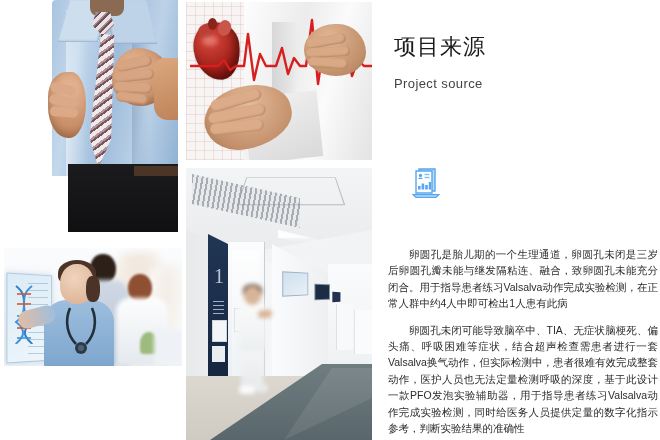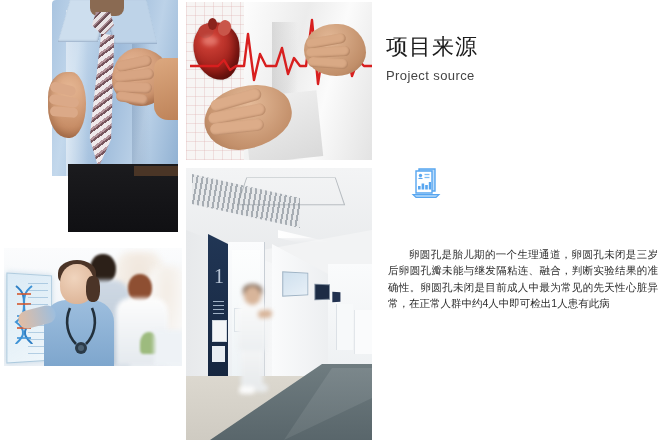--- a/index.html
+++ b/index.html
@@ -353,31 +353,31 @@
   }
 
   
   .panel {
     position: absolute;
     left: 376px; top: 0;
     width: 284px; height: 440px;
     background: #ffffff;
   }
   .source-block {
-    position: absolute; left: 10px; top: 34px;
+    position: absolute; left: 18px; top: 34px;
   }
   .source-cn {
     font-size: 22px;
     color: #1b1b1b;
     letter-spacing: 1px;
     line-height: 26px;
     font-family: "Liberation Sans", "DejaVu Sans", sans-serif;
   }
   .source-en {
-    margin-top: 8px;
+    margin-top: 16px;
     font-size: 13px;
     color: #444444;
     letter-spacing: .4px;
     font-family: "Liberation Sans", sans-serif;
   }
 
   .title-icon {
     position: absolute; left: 34px; top: 166px;
     width: 34px; height: 34px;
   }
@@ -551,15 +551,16 @@
     <rect x="8" y="20" width="2.6" height="3.5" fill="#58a6f0"></rect>
     <rect x="11.6" y="17.5" width="2.6" height="6" fill="#58a6f0"></rect>
     <rect x="15.2" y="19" width="2.6" height="4.5" fill="#58a6f0"></rect>
     <rect x="18.8" y="16" width="2.2" height="7.5" fill="#58a6f0"></rect>
 
     <path d="M3,28.5 L29,28.5 L26,31.5 L6,31.5 Z" fill="#9ecdf7" stroke="#58a6f0" stroke-width="1.2"></path>
   </svg>
 
 
   <div class="body-text">
-    <p>卵圆孔是胎儿期的一个生理通道，卵圆孔未闭是三岁后卵圆孔瓣未能与继发隔粘连、融合，判断实验结果的准确性。卵圆孔未闭是目前成人中最为常见的先天性心脏异常，在正常人群中约4人中即可检出1人患有此病</p>
+    <p>卵圆孔是胎儿期的一个生理通道，卵圆孔未闭是三岁后卵圆孔瓣未能与继发隔粘连、融合，致卵圆孔未能充分闭合。用于指导患者练习Valsalva动作完成实验检测，在正常人群中约4人中即可检出1人患有此病</p>
+    <p>卵圆孔未闭可能导致脑卒中、TIA、无症状脑梗死、偏头痛、呼吸困难等症状，结合超声检查需患者进行一套Valsalva换气动作，但实际检测中，患者很难有效完成整套动作，医护人员也无法定量检测呼吸的深度，基于此设计一款PFO发泡实验辅助器，用于指导患者练习Valsalva动作完成实验检测，同时给医务人员提供定量的数字化指示参考，判断实验结果的准确性</p>
   </div>
 </div>
 
 </body></html>

